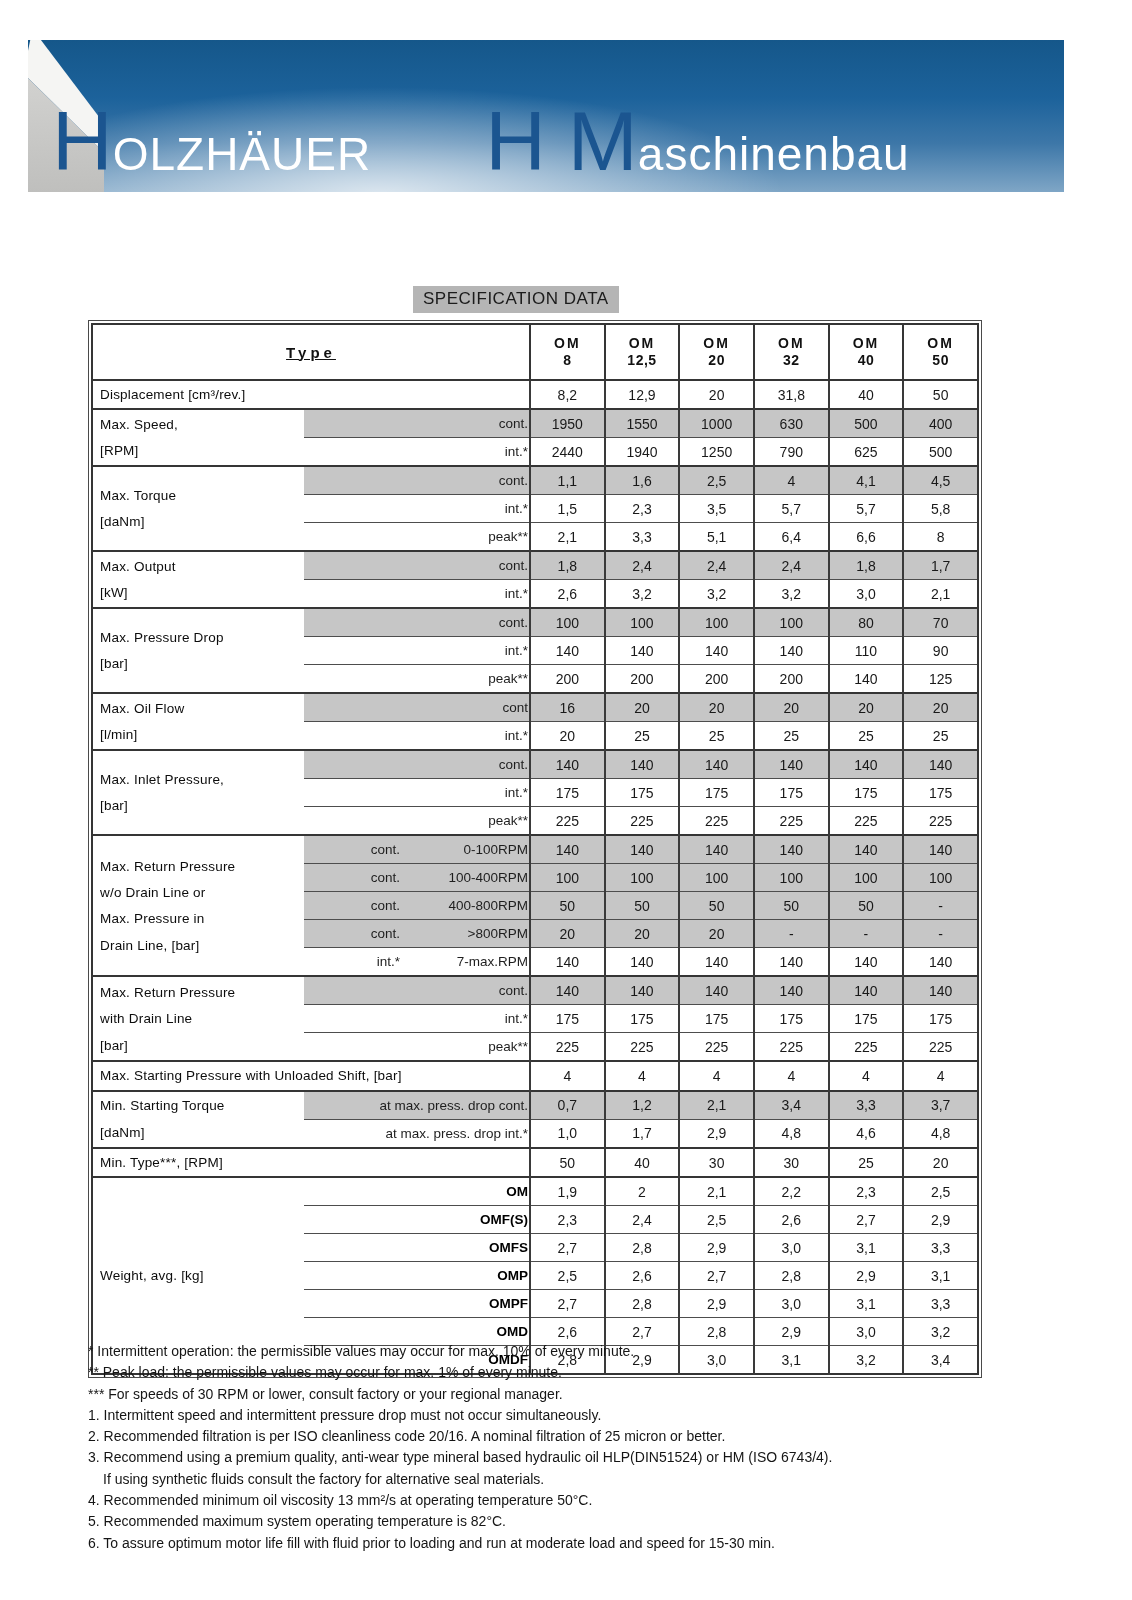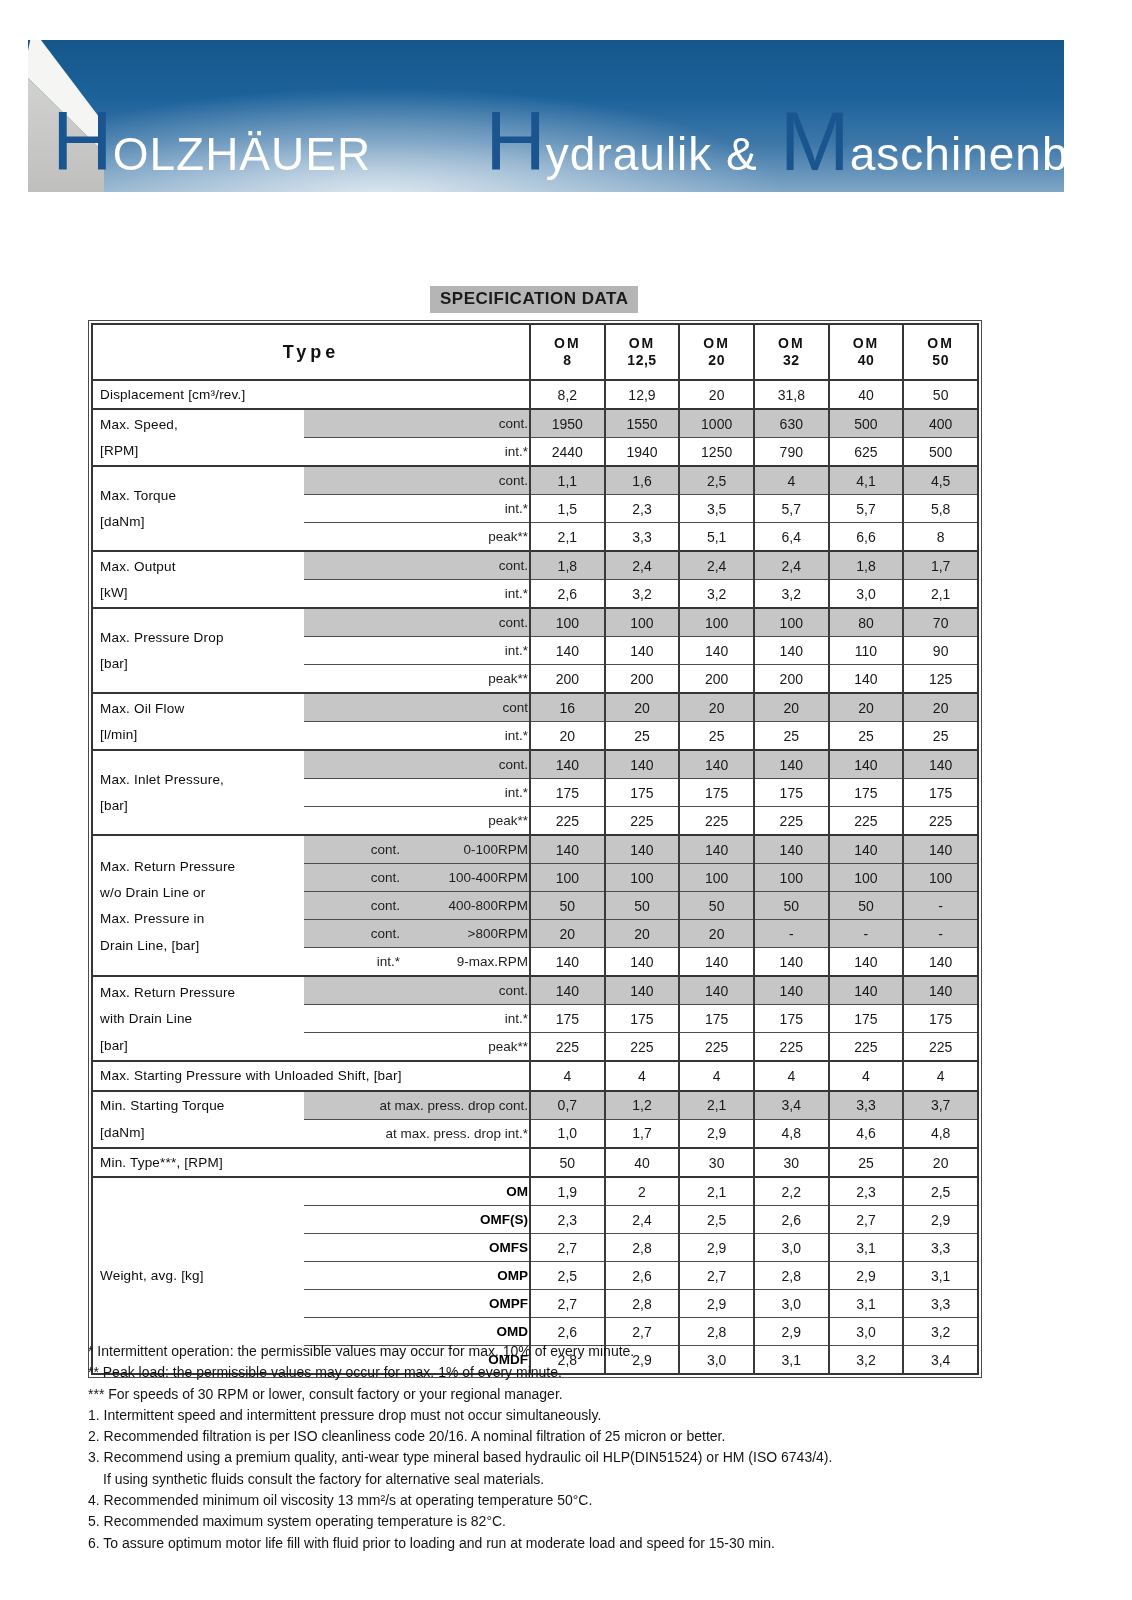--- a/index.html
+++ b/index.html
@@ -34,44 +34,43 @@
   .brand .word { display:inline-flex; align-items:baseline; }
   .brand .w2 { margin-left:114px; }
   .brand .w3 { margin-left:22px; }
   .brand .initial { font-size:84px; line-height:0.9; color:#1b5590; }
   .brand .rest   { font-size:46px; line-height:0.9; color:#ffffff; letter-spacing:1px; }
 
   
   .spec-title {
     position:absolute; left:413px; top:286px;
     background:#b5b5b5; color:#1b1b1b;
-    font-size:17px; font-weight:bold; letter-spacing:0.5px;
+    font-size:17px; font-weight:normal; letter-spacing:0.5px;
     padding:3px 10px 4px 10px;
-    margin-left:17px;
   }
 
   
   .table-wrap {
     position:absolute; left:88px; top:320px; width:894px;
     border:1px solid #4a4a4a; padding:2px; box-sizing:border-box;
     background:#fff;
   }
   table.spec {
     width:100%; border-collapse:collapse; table-layout:fixed;
     border:2px solid #353535;
   }
   col.c-label { width:212px; }
   col.c-sub   { width:226px; }
   col.c-data  { width:auto; }
 
   .spec thead th {
     border:2px solid #353535; height:52px;
     font-weight:bold; color:#111; vertical-align:middle; background:#fff;
   }
-  .th-type { font-size:18px; letter-spacing:4px; }
+  .th-type { font-size:15px; letter-spacing:4px;text-decoration:underline; }
   .th-model .m { font-size:14px; letter-spacing:2px; line-height:17px; }
   .th-model .s { font-size:14px; letter-spacing:0.5px; line-height:17px; }
 
   .spec td { height:25px; vertical-align:middle; background:#fff; }
   .label-cell {
     font-weight:normal; font-size:13.5px; color:#0c0c0c;
     vertical-align:top; line-height:26.4px; padding:1px 3px 0 7px;
     letter-spacing:0.2px;
   }
   .sub-cell {
@@ -101,21 +100,20 @@
     <div class="roof"></div>
     <div class="wall"></div>
   </div>
   <div class="brand">
     <span class="word w1">
         <span class="initial">H</span>
         <span class="rest">OLZHÄUER</span>
       </span>
     <span class="word w2">
         <span class="initial">H</span>
-        <span class="rest">ydraulik &amp;</span>
       </span>
     <span class="word w3">
         <span class="initial">M</span>
         <span class="rest">aschinenbau</span>
       </span>
   </div>
 </div>
 
 <div class="spec-title">SPECIFICATION DATA</div>
 
@@ -367,21 +365,21 @@
         <tr>
           <td class="sub-cell shaded"><span class="p1">cont.</span><span class="p2">&gt;800</span><span class="p3">RPM</span></td>
           <td class="data-cell shaded">20</td>
           <td class="data-cell shaded">20</td>
           <td class="data-cell shaded">20</td>
           <td class="data-cell shaded">-</td>
           <td class="data-cell shaded">-</td>
           <td class="data-cell shaded">-</td>
         </tr>
         <tr>
-          <td class="sub-cell"><span class="p1">int.*</span><span class="p2">9-max.</span><span class="p3">RPM</span></td>
+          <td class="sub-cell"><span class="p1">int.*</span><span class="p2">7-max.</span><span class="p3">RPM</span></td>
           <td class="data-cell">140</td>
           <td class="data-cell">140</td>
           <td class="data-cell">140</td>
           <td class="data-cell">140</td>
           <td class="data-cell">140</td>
           <td class="data-cell">140</td>
         </tr>
         <tr class="group-start">
           <td class="label-cell" rowspan="3">
             <div>Max. Return Pressure</div>

